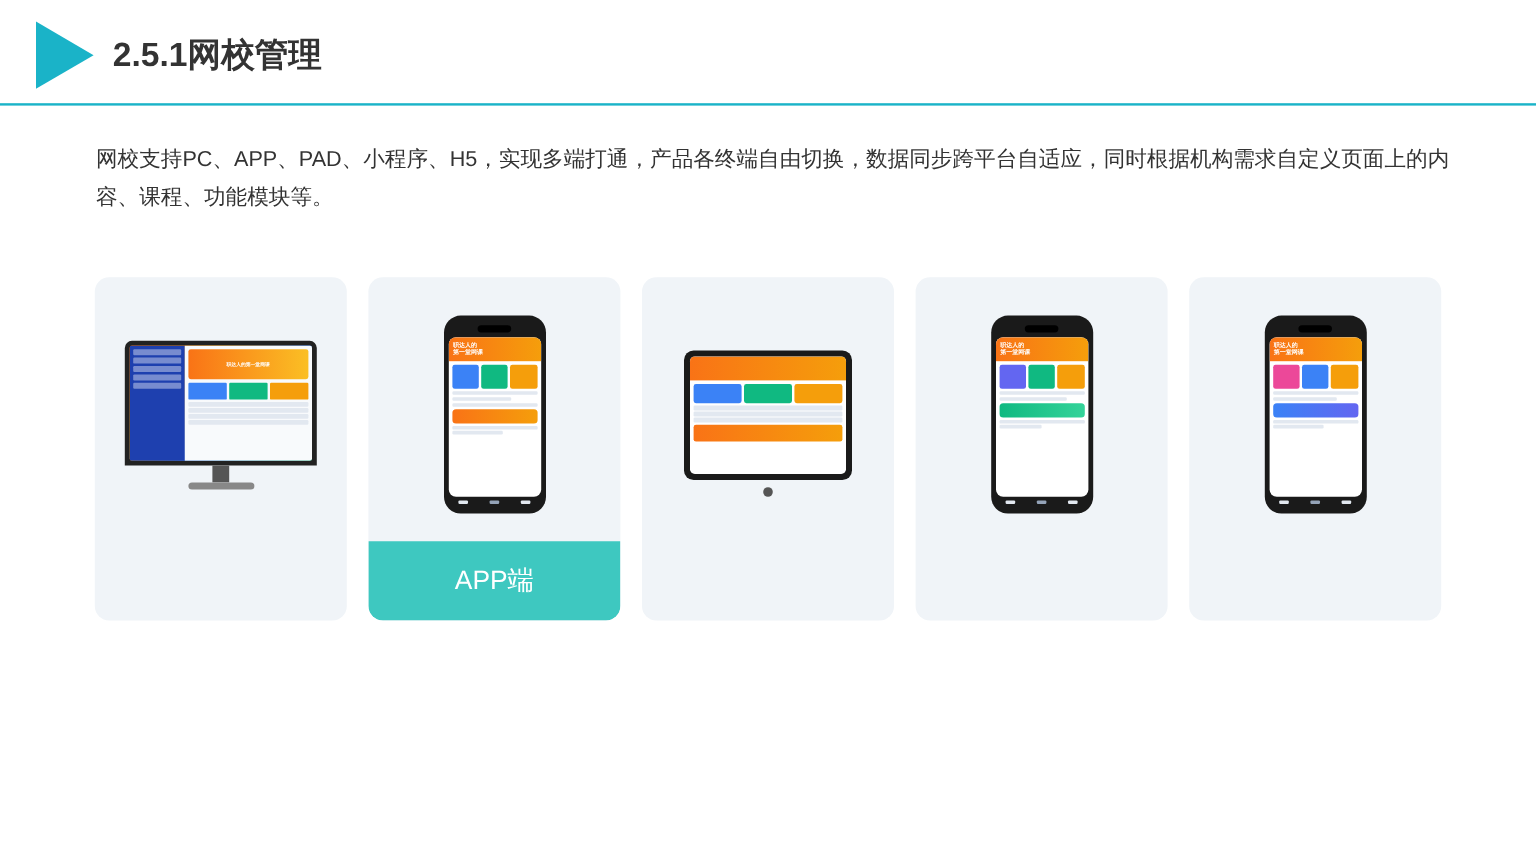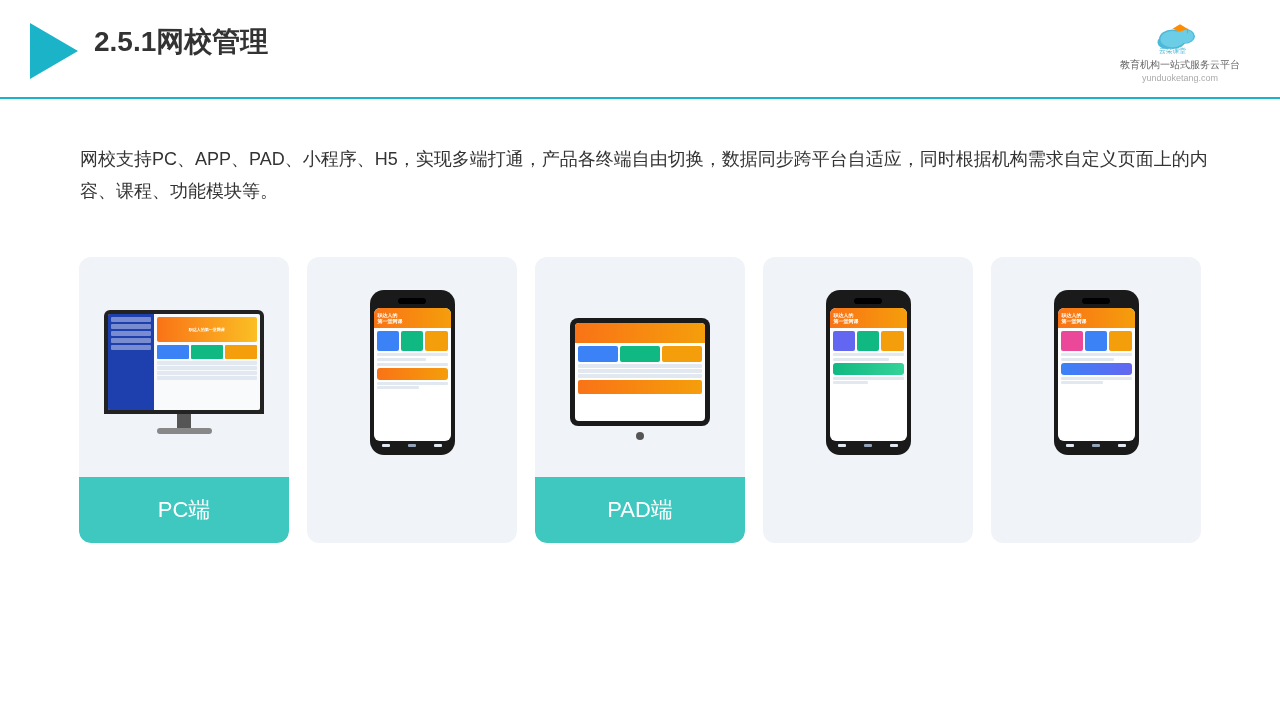--- a/index.html
+++ b/index.html
@@ -14,20 +14,21 @@
     
     .header {
       display: flex;
       align-items: center;
       justify-content: space-between;
       padding: 18px 40px 12px 30px;
       border-bottom: 2px solid #1ab3c8;
     }
     .header-left {
       display: flex;
+      align-items: center;
       gap: 16px;
     }
     .play-icon {
       width: 0;
       height: 0;
       border-top: 28px solid transparent;
       border-bottom: 28px solid transparent;
       border-left: 48px solid #1ab3c8;
     }
     .page-title {
@@ -51,21 +52,20 @@
       text-align: center;
       line-height: 1.3;
     }
 
     
     .description {
       padding: 28px 71px 10px 80px;
       font-size: 18px;
       color: #333;
       line-height: 1.8;
-      margin-top: 16px;
     }
 
     
     .cards-container {
       display: flex;
       justify-content: center;
       gap: 18px;
       padding: 30px 60px 30px 60px;
       margin-top: 10px;
     }
@@ -288,36 +288,20 @@
       border-radius: 1px;
     }
   </style>
 </head>
 <body>
 
 <div class="header">
   <div class="header-left">
     <div class="play-icon"></div>
     <span class="page-title">2.5.1网校管理</span>
-  </div>
-  <div class="logo-area">
-
-    <svg class="logo-icon" viewBox="0 0 80 50" xmlns="http://www.w3.org/2000/svg">
-      <ellipse cx="30" cy="28" rx="18" ry="13" fill="#4db8d8"></ellipse>
-      <ellipse cx="46" cy="24" rx="14" ry="10" fill="#4db8d8"></ellipse>
-      <ellipse cx="22" cy="32" rx="12" ry="9" fill="#4db8d8"></ellipse>
-      <ellipse cx="30" cy="28" rx="16" ry="11" fill="#6ccde6"></ellipse>
-      <ellipse cx="46" cy="24" rx="12" ry="9" fill="#6ccde6"></ellipse>
-
-      <rect x="35" y="14" width="10" height="2" fill="#ff8c00" rx="1"></rect>
-      <polygon points="40,8 50,14 40,18 30,14" fill="#ff8c00"></polygon>
-      <line x1="50" y1="14" x2="50" y2="20" stroke="#ff8c00" stroke-width="1.5"></line>
-      <text x="12" y="46" font-size="9" fill="#4db8d8" font-family="Microsoft YaHei">云朵课堂</text>
-    </svg>
-    <span class="logo-text">教育机构一站式服务云平台<br><span style="font-size:9px;color:#aaa">yunduoketang.com</span></span>
   </div>
 </div>
 
 <div class="description">
   <span>网校支持PC、APP、PAD、小程序、H5，实现多端打通，产品各终端自由切换，数据同步跨平台自适应，同时根据机构需求自定义页面上的内容、课程、功能模块等。</span>
 </div>
 
 <div class="cards-container">
 
   <div class="card">
@@ -349,21 +333,20 @@
                     <div></div>
                 </div>
               </div>
             </div>
           </div>
         </div>
         <div class="monitor-neck"></div>
         <div class="monitor-base"></div>
       </div>
     </div>
-    <div class="card-label">PC端</div>
   </div>
 
   <div class="card">
     <div class="card-image-area">
       <div class="phone-body">
         <div class="phone-notch"></div>
         <div class="phone-screen">
           <div class="phone-screen-header">
             <span style="font-size:5px;color:white;font-weight:bold;line-height:1.2;">职达人的<br>第一堂网课</span>
           </div>
@@ -381,20 +364,21 @@
             <div style="height:3px;background:#e2e8f0;margin-bottom:1px;border-radius:1px;width:60%;"></div>
           </div>
         </div>
         <div class="phone-bottom-bar">
           <div class="phone-dot"></div>
           <div class="phone-dot" style="background:#94a3b8;"></div>
           <div class="phone-dot"></div>
         </div>
       </div>
     </div>
+    <div class="card-label">APP端</div>
   </div>
 
   <div class="card">
     <div class="card-image-area">
       <div class="tablet-mockup">
         <div class="tablet-body">
           <div class="tablet-screen">
             <div class="tablet-screen-header"></div>
             <div class="tablet-screen-content">
               <div class="tablet-cards">
@@ -407,21 +391,20 @@
                   <div></div>
                   <div></div>
               </div>
               <div style="height:14px;background:linear-gradient(90deg,#f97316,#f59e0b);border-radius:2px;margin-top:2px;"></div>
             </div>
           </div>
           <div class="tablet-home"></div>
         </div>
       </div>
     </div>
-    <div class="card-label">PAD端</div>
   </div>
 
   <div class="card">
     <div class="card-image-area">
       <div class="phone-body">
         <div class="phone-notch"></div>
         <div class="phone-screen">
           <div class="phone-screen-header">
             <span style="font-size:5px;color:white;font-weight:bold;line-height:1.2;">职达人的<br>第一堂网课</span>
           </div>

